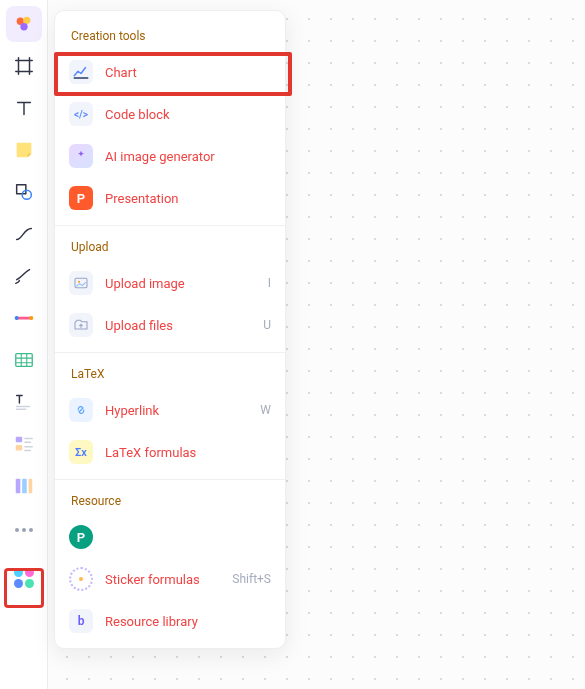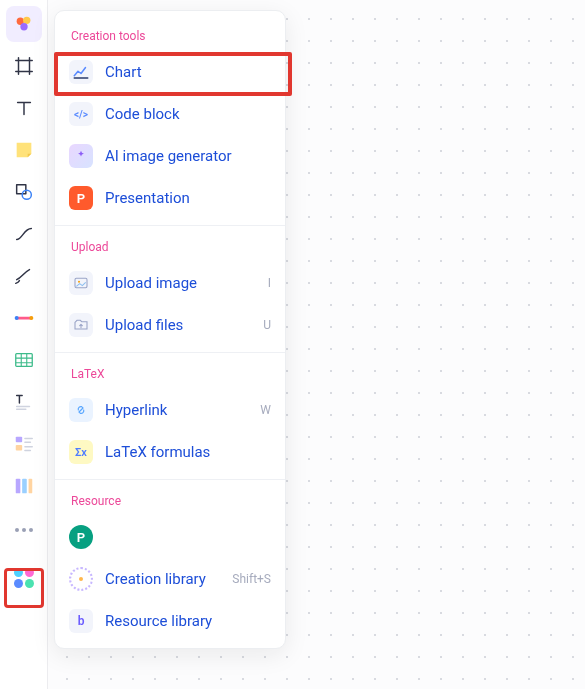--- a/index.html
+++ b/index.html
@@ -77,21 +77,21 @@
     top: 10px;
     width: 232px;
     background: #ffffff;
     border: 1px solid #eceef1;
     border-radius: 10px;
     box-shadow: 0 6px 24px rgba(20,20,30,0.08);
     padding: 10px 0 6px 0;
   }
   .section-title {
     font-size: 12px;
-    color: #ec4899;
+    color: #a16207;
     padding: 8px 16px;
     font-weight: 400;
   }
   .item {
     display: flex;
     align-items: center;
     height: 42px;
     padding: 0 14px;
     cursor: pointer;
     gap: 12px;
@@ -101,22 +101,22 @@
     border-radius: 6px;
     display: flex;
     align-items: center;
     justify-content: center;
     flex: 0 0 24px;
     font-size: 13px;
     font-weight: 600;
   }
   .item-label {
     flex: 1;
-    font-size: 15px;
-    color: #1d4ed8;
+    font-size: 13px;
+    color: #ef4444;
   }
   .item-shortcut {
     font-size: 12px;
     color: #a6abbd;
   }
   .divider {
     height: 1px;
     background: #eef0f4;
     margin: 6px 0;
   }
@@ -312,21 +312,21 @@
   <div class="item">
     <div class="item-icon" style="background:#07a081;color:#fff;border-radius:50%;">P</div>
   </div>
 
   <div class="item">
     <div class="item-icon" style="border-radius:50%;border:2px dotted #c7b7ff;">
       <svg viewBox="0 0 24 24" width="12" height="12">
           <circle cx="12" cy="12" r="4" fill="#ffb84d"></circle>
         </svg>
     </div>
-    <div class="item-label">Creation library</div>
+    <div class="item-label">Sticker formulas</div>
     <div class="item-shortcut">Shift+S</div>
   </div>
 
   <div class="item">
     <div class="item-icon" style="background:#f2f4fb;color:#6b5cff;font-size:12px;">b</div>
     <div class="item-label">Resource library</div>
   </div>
 </div>
 
 <div class="chart-highlight"></div>

